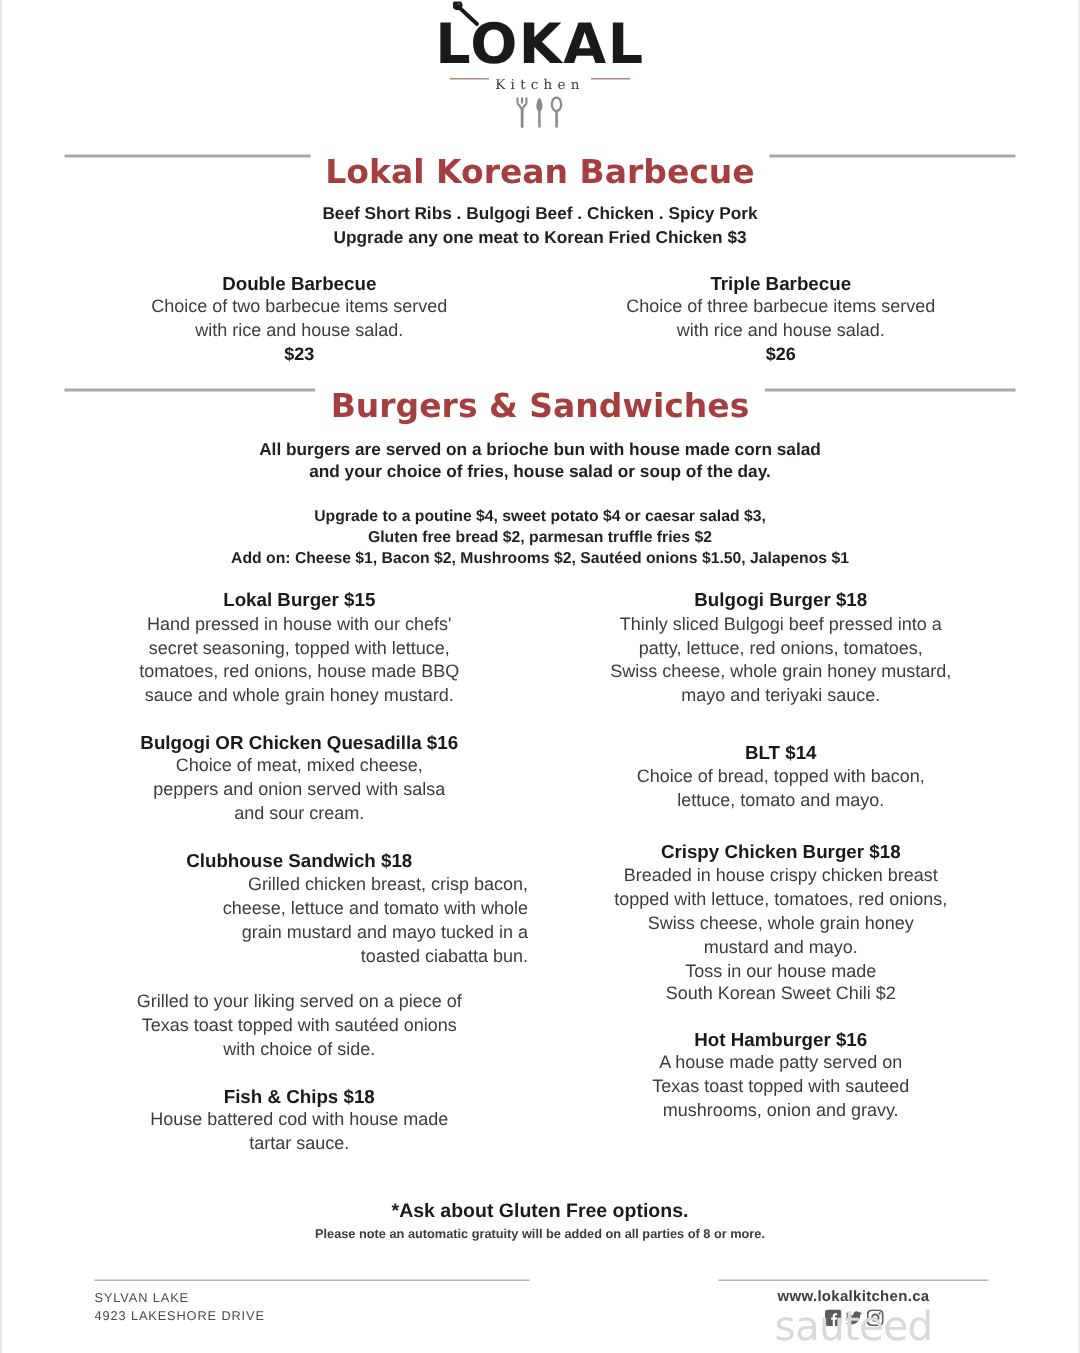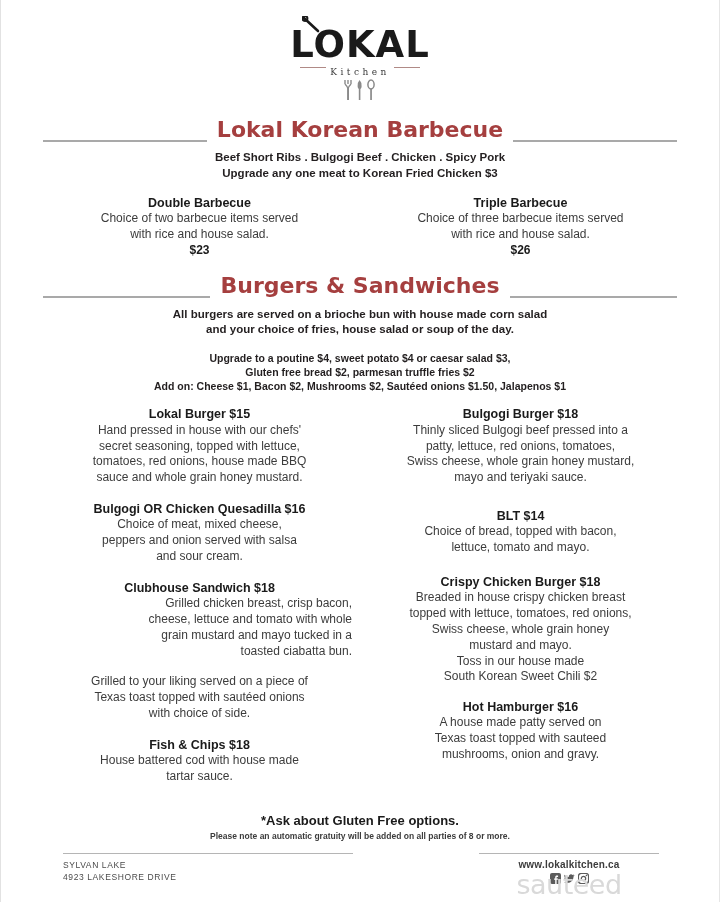--- a/index.html
+++ b/index.html
@@ -21,21 +21,21 @@
     width: 720px;
     height: 902px;
     background: #fff;
     border-left: 1px solid #e2e2e2;
     border-right: 1px solid #e6e6e6;
     box-sizing: border-box;
   }
 
   
   .logo-block {
-    padding-top: 26px;
+    padding-top: 11px;
     text-align: center;
   }
   .logo-wrap {
     display: inline-block;
     position: relative;
     width: 160px;
   }
   .logo-word {
     font-family: "DejaVu Sans", sans-serif;
     font-weight: bold;
@@ -74,21 +74,21 @@
   }
   .utensils {
     margin-top: 2px;
     text-align: center;
     height: 22px;
   }
 
   
   .section-head {
     display: flex;
-    align-items: flex-end;
+    align-items: flex-start;
     margin: 0 42px;
   }
   .section-head .rule {
     flex: 1;
     height: 2px;
     background: #a9a9a9;
   }
   .section-head .rule.left { margin-right: 10px; }
   .section-head .rule.right { margin-left: 10px; }
   .section-title {

